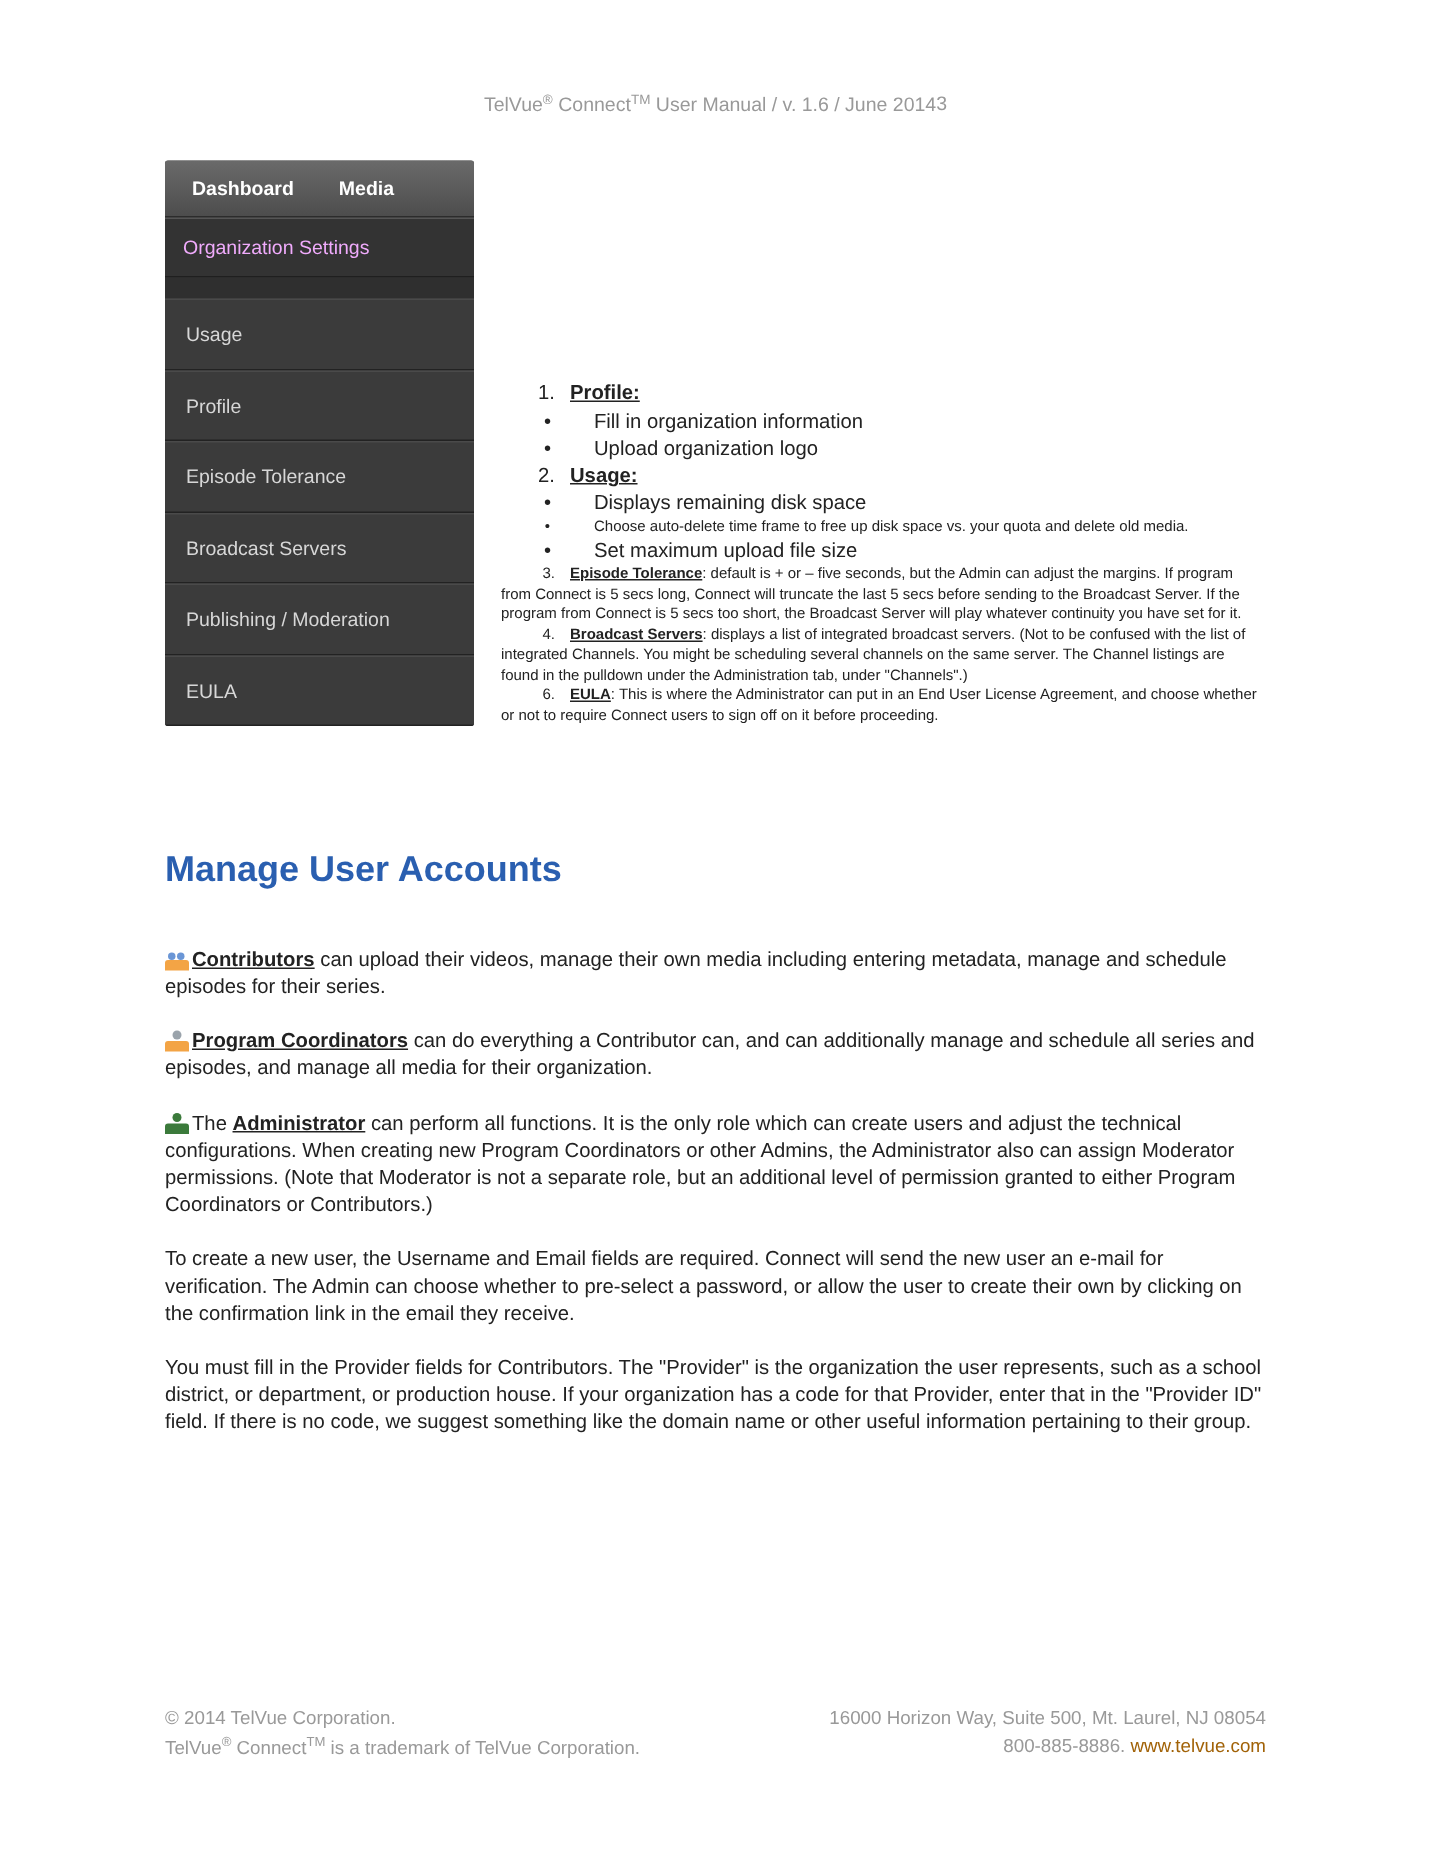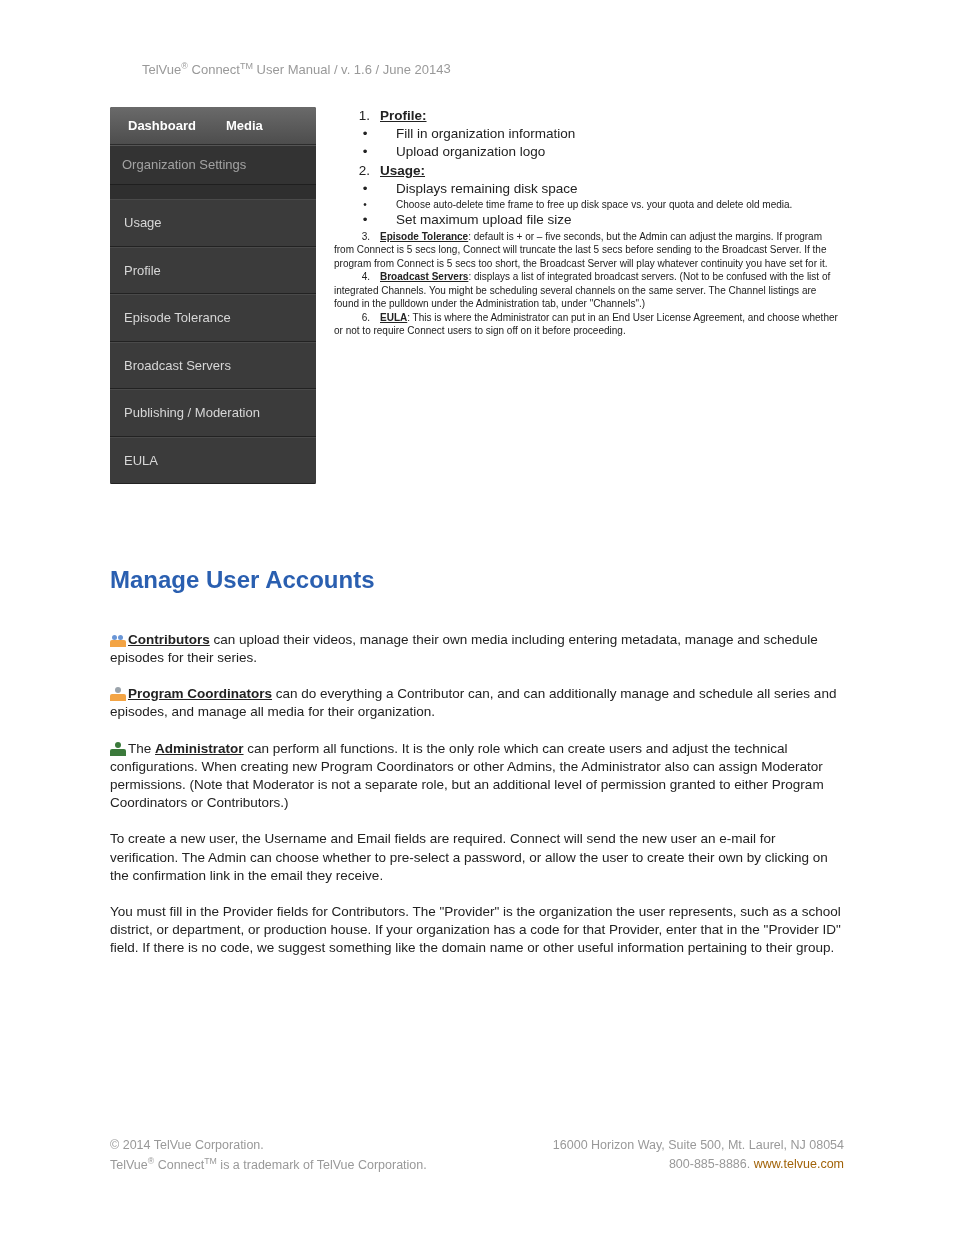--- a/index.html
+++ b/index.html
@@ -7,25 +7,25 @@
     font-family: Verdana, Geneva, sans-serif;
     font-size: 13.5px;
     line-height: 1.35;
     color: #222;
     background: #fff;
     width: 954px;
     margin: 0 auto;
     padding: 0;
   }
   .page { padding: 60px 110px 50px 110px; position: relative; min-height: 1235px; }
-  .header-row { display: flex; justify-content: flex-start; color: #999; font-size: 13px; margin-bottom: 28px; margin-left: 32px; }
+  .header-row { display: flex; justify-content: center; color: #999; font-size: 13px; margin-bottom: 28px; }
   .header-left sup { font-size: 9px; }
   .pagenum { color: #999; }
 
-  .columns { display: flex; gap: 18px; }
+  .columns { display: flex; gap: 18px; align-items: flex-end; }
   .sidebar {
     width: 206px;
     flex-shrink: 0;
   }
   .sb-box {
     background: #3a3a3a;
     border-radius: 2px;
     overflow: hidden;
     font-family: Arial, sans-serif;
   }
@@ -34,21 +34,21 @@
     background: linear-gradient(#6a6a6a,#4d4d4d);
     color:#fff;
     font-weight:bold;
     font-size:13px;
     padding: 10px 14px 10px 18px;
     gap: 30px;
     border-bottom:1px solid #2c2c2c;
   }
   .sb-section-head {
     background:#333;
-    color:#a3a3a3;
+    color:#f0abfc;
     font-size:13px;
     padding:10px 12px;
     border-top:1px solid #555;
     border-bottom:1px solid #1f1f1f;
   }
   .sb-spacer { height:14px; background:#2f2f2f; }
   .sb-item {
     color:#d7d7d7;
     font-size:13px;
     padding:14px 14px;

